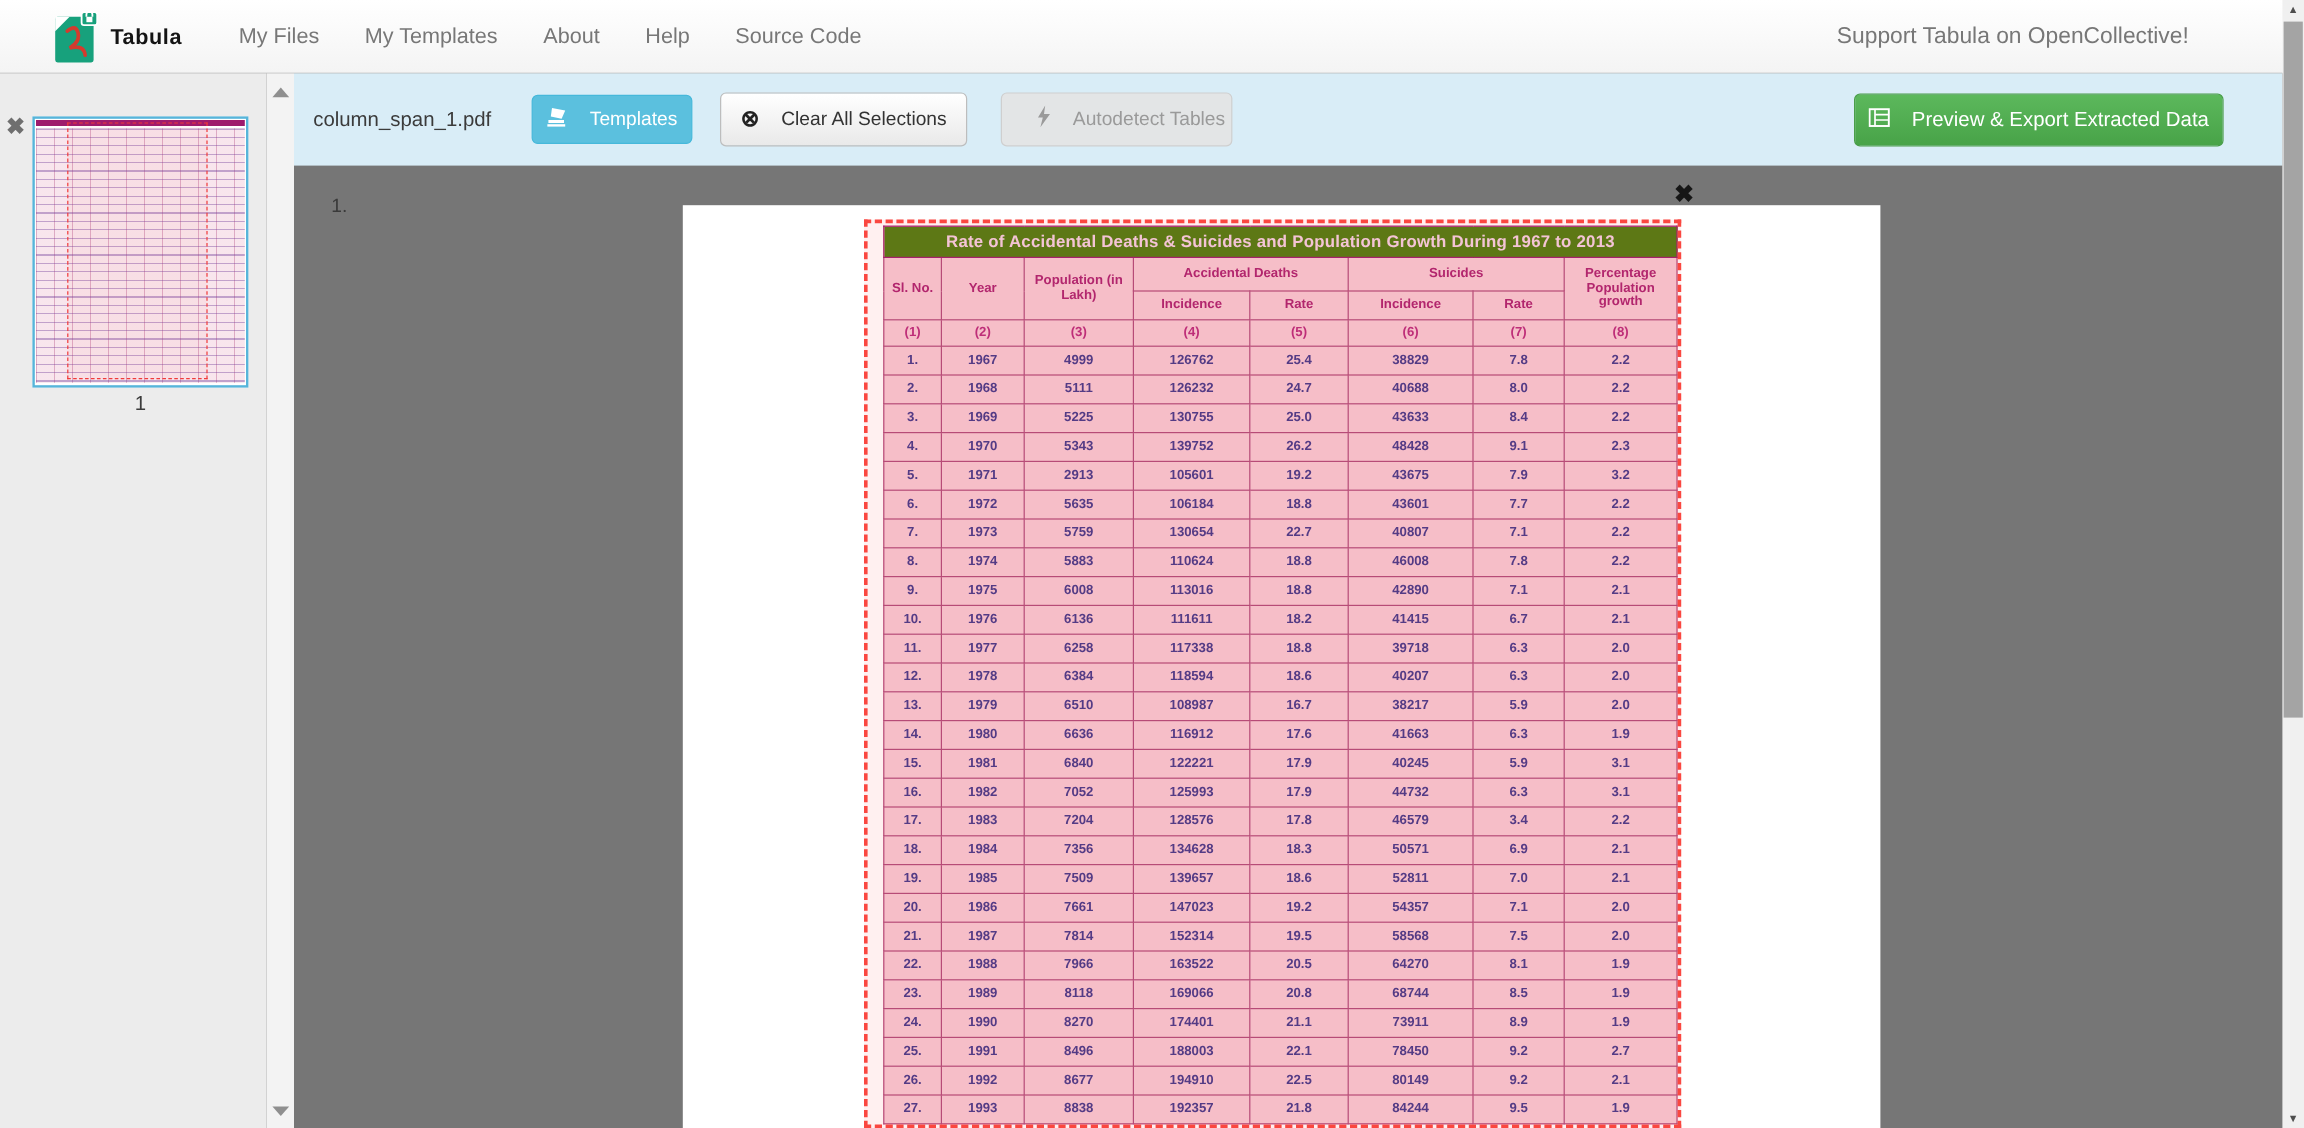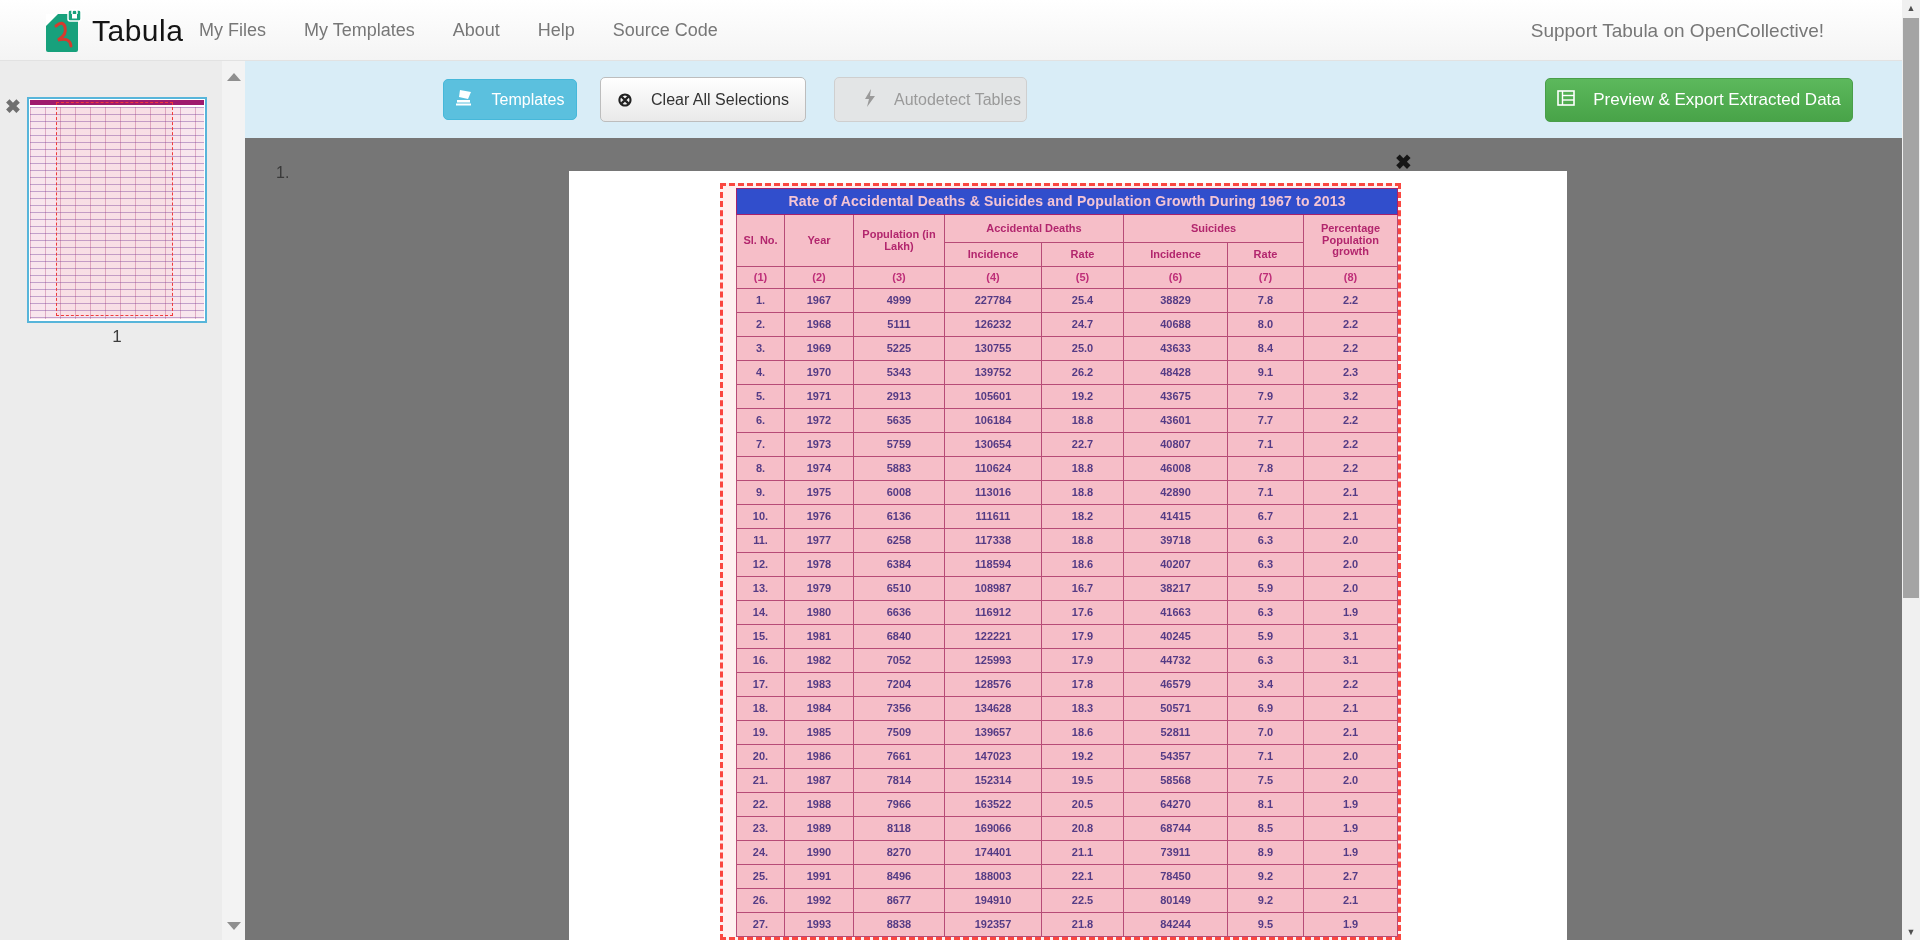--- a/index.html
+++ b/index.html
@@ -3,21 +3,21 @@
 <meta charset="utf-8">
 <style>
   * { margin:0; padding:0; box-sizing:border-box; }
   html,body { width:1920px; height:940px; overflow:hidden;
     font-family:"Liberation Sans", sans-serif; background:#767676; }
 
   
   .navbar { position:absolute; left:0; top:0; width:1920px; height:61px;
     background:linear-gradient(#ffffff,#f4f4f4); border-bottom:1px solid #e2e2e2; z-index:30; }
   .brand { position:absolute; left:44px; top:8px; display:flex; align-items:center; gap:8px; cursor:pointer; }
-  .brand-title { font-size:30px; font-weight:normal; color:#141414; letter-spacing:0.5px; }
+  .brand-title { font-size:18px; font-weight:bold; color:#141414; letter-spacing:0.5px; }
   .nav-links { position:absolute; left:180px; top:0; height:61px; display:flex; align-items:center; list-style:none; }
   .nav-links li { padding:0 19px; font-size:18px; color:#777; cursor:pointer; }
   .nav-support { position:absolute; right:96px; top:0; height:61px; display:flex; align-items:center;
     font-size:19px; color:#777; cursor:pointer; }
 
   
   .logo { width:40px; height:46px; position:relative; }
 
   
   .sidebar { position:absolute; left:0; top:61px; width:222px; height:879px; background:#ececec; z-index:20; }
@@ -63,21 +63,21 @@
   .selection { position:absolute; left:475px; top:45px; width:681px; height:757px;
     border:3px dashed #fa4740; background:rgba(252,90,90,0.09); cursor:move; z-index:6; }
   .sel-close { position:absolute; left:1150px; top:14px; font-size:20px; font-weight:bold; color:#161616;
     cursor:pointer; z-index:7; line-height:1; }
 
   
   .pdftable { position:absolute; left:491px; top:50px; width:661px; border-collapse:collapse;
     table-layout:fixed; z-index:4; background:#f6c9d4; }
   .pdftable td { border:1px solid #b04a7a; text-align:center; vertical-align:middle;
     font-size:11px; font-weight:bold; color:#44398a; line-height:1.08; padding:0 2px; }
-  .pdftable tr.t-title td { background:#1d4ed8; color:#f3cfe2; font-size:14px; height:26px;
+  .pdftable tr.t-title td { background:#4d7c0f; color:#f3cfe2; font-size:14px; height:26px;
     border:1px solid #9e1b6d; letter-spacing:0.2px; }
   .pdftable tr.t-h1 td { height:28px; color:#ab2170; }
   .pdftable tr.t-h2 td { height:24px; color:#ab2170; }
   .pdftable tr.t-cn td { height:22px; color:#b82a7c; }
   .pdftable tbody tr td { height:24px; }
 
   
   .bscroll { position:absolute; right:0; top:0; width:18px; height:940px; background:#f0f0f0; z-index:40; }
   .bscroll .arrow { position:absolute; left:0; width:18px; height:16px; display:flex; align-items:center;
     justify-content:center; font-size:9px; color:#4e4e4e; cursor:pointer; }
@@ -118,20 +118,21 @@
     <div class="thumb-sel"></div>
   </div>
   <div class="thumb-pagenum">1</div>
 </div>
 <div class="side-scroll">
   <div class="tri-up"></div>
   <div class="tri-down"></div>
 </div>
 
 <div class="toolbar">
+  <div class="filename">column_span_1.pdf</div>
 
   <div class="btn btn-templates">
     <span>
       <svg width="18" height="17" viewBox="0 0 18 17">
         <polygon points="4,1 15,3 12,10 3,8" fill="#ffffff"></polygon>
         <rect x="1" y="11" width="13" height="2.5" fill="#ffffff"></rect>
         <rect x="0" y="14.5" width="15" height="2" fill="#ffffff"></rect>
       </svg>
     </span>
     <span>Templates</span>
@@ -207,21 +208,21 @@
       <td>(6)</td>
       <td>(7)</td>
       <td>(8)</td>
     </tr>
     </tbody>
       <tbody>
         <tr>
           <td>1.</td>
           <td>1967</td>
           <td>4999</td>
-          <td>227784</td>
+          <td>126762</td>
           <td>25.4</td>
           <td>38829</td>
           <td>7.8</td>
           <td>2.2</td>
         </tr>
         <tr>
           <td>2.</td>
           <td>1968</td>
           <td>5111</td>
           <td>126232</td>

